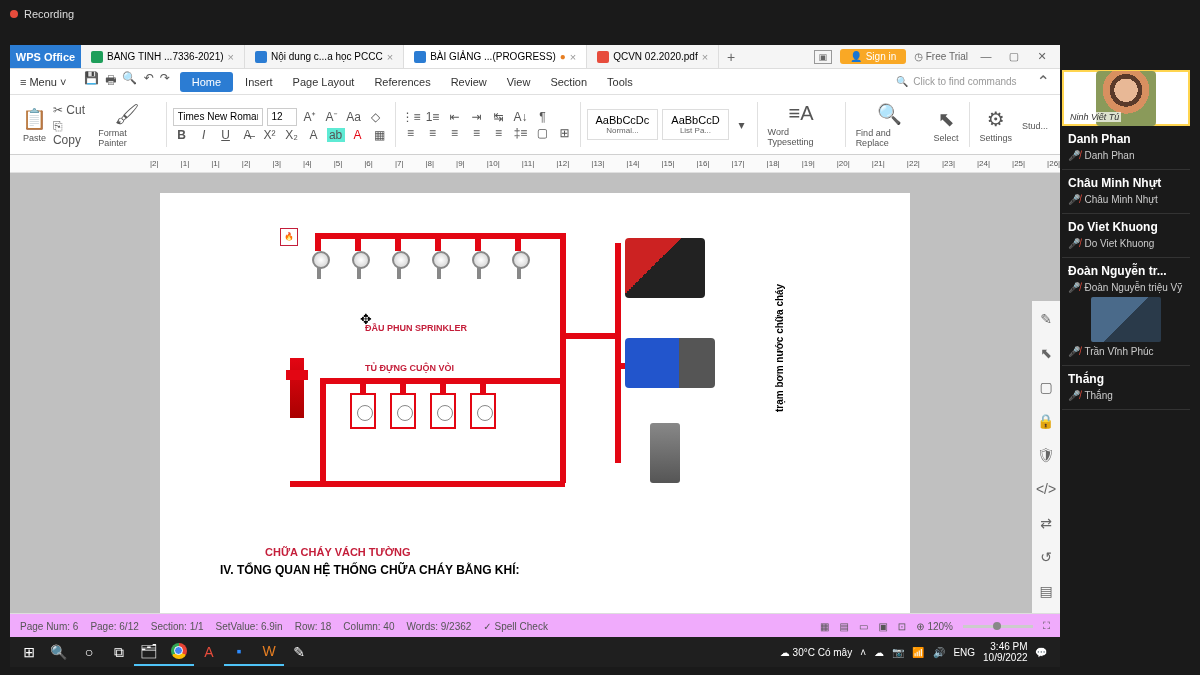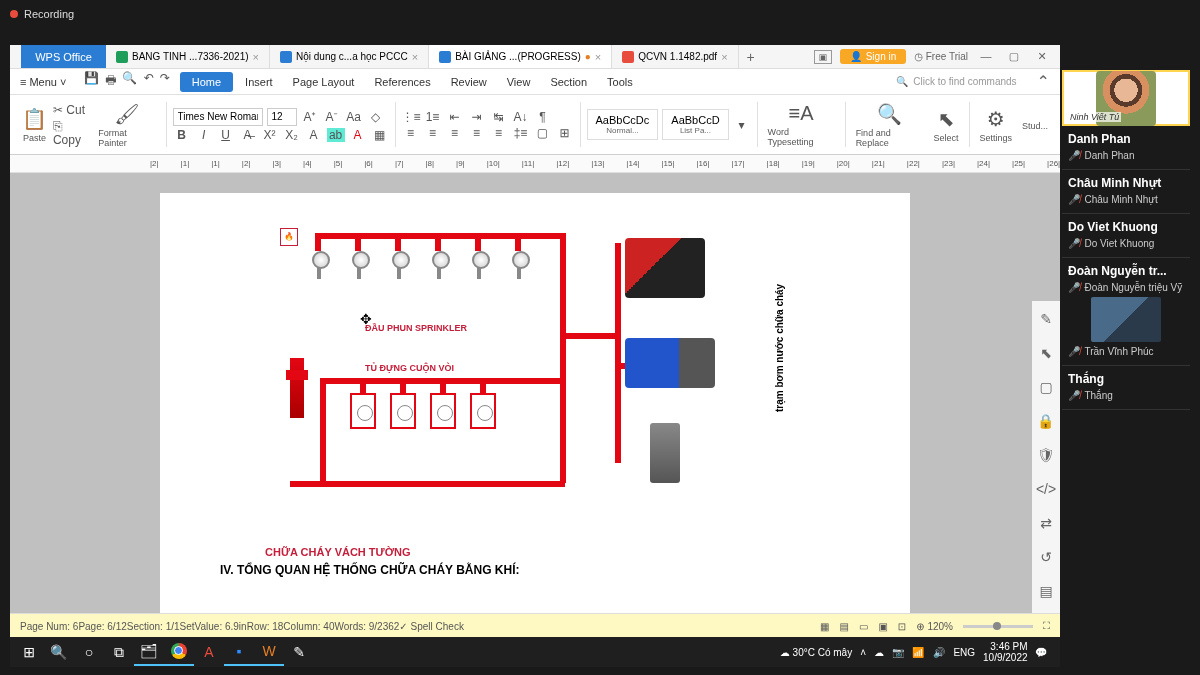--- a/index.html
+++ b/index.html
@@ -8,21 +8,21 @@
 
 .zoom-top { height: 28px; background: #1a1a1a; display: flex; align-items: center; padding: 0 10px; }
 .rec-dot { width: 8px; height: 8px; background: #e74c3c; border-radius: 50%; margin-right: 6px; }
 .rec-text { color: #ddd; font-size: 11px; }
 
 
 .main-area { position: absolute; left: 10px; top: 45px; right: 140px; bottom: 20px; background: #fff; }
 
 
 .wps-titlebar { height: 24px; background: #f5f5f5; display: flex; align-items: stretch; border-bottom: 1px solid #ddd; }
-.wps-logo { width: 85px; background: #2b7cd3; color: #fff; font-size: 11px; display: flex; align-items: center; justify-content: center; font-weight: 400; margin-left: 11px; }
+.wps-logo { width: 71px; background: #2b7cd3; color: #fff; font-size: 11px; display: flex; align-items: center; justify-content: center; font-weight: 700; }
 .tab { display: flex; align-items: center; padding: 0 10px; font-size: 10px; border-right: 1px solid #ddd; cursor: pointer; gap: 4px; }
 .tab-icon { width: 12px; height: 12px; border-radius: 2px; }
 .tab-green { background: #1e9e5a; }
 .tab-blue { background: #2b7cd3; }
 .tab-red { background: #e74c3c; }
 .tab-close { color: #999; font-size: 11px; }
 .tab-add { width: 24px; display: flex; align-items: center; justify-content: center; color: #666; font-size: 14px; }
 .titlebar-right { margin-left: auto; display: flex; align-items: center; gap: 8px; padding-right: 8px; }
 .signin-btn { background: #f9a825; color: #fff; padding: 2px 10px; font-size: 10px; border-radius: 3px; display: flex; align-items: center; gap: 3px; }
 .freetrial { color: #666; font-size: 10px; }
@@ -81,21 +81,21 @@
 .vert-label { position: absolute; writing-mode: vertical-rl; transform: rotate(180deg); font-size: 10px; font-weight: bold; right: 20px; top: 60px; height: 150px; text-align: center; }
 .small-icon { position: absolute; width: 18px; height: 18px; border: 1px solid #c41e3a; left: 15px; top: 15px; font-size: 8px; color: #c41e3a; text-align: center; line-height: 16px; }
 .cursor-mark { position: absolute; left: 95px; top: 98px; font-size: 14px; color: #000; }
 .heading4 { font-size: 12px; font-weight: bold; margin-top: 10px; padding-left: 20px; }
 
 
 .wps-sidebar { position: absolute; right: 0; top: 128px; width: 28px; background: #f5f5f5; height: 440px; display: flex; flex-direction: column; align-items: center; padding-top: 10px; gap: 18px; }
 .wps-sidebar span { font-size: 14px; color: #666; cursor: pointer; }
 
 
-.statusbar { height: 22px; background: #fef9c3; border-top: 1px solid #ddd; display: flex; align-items: center; padding: 12px 10px; font-size: 10px; color: #555; }
+.statusbar { height: 22px; background: #f0abfc; border-top: 1px solid #ddd; display: flex; align-items: center; padding: 12px 10px; font-size: 10px; color: #555; gap: 12px; }
 .statusbar .right { margin-left: auto; display: flex; align-items: center; gap: 10px; }
 .zoom-slider { width: 70px; height: 3px; background: #ccc; position: relative; }
 .zoom-slider::before { content: ''; position: absolute; width: 8px; height: 8px; background: #888; border-radius: 50%; top: -3px; left: 30px; }
 
 
 .taskbar { position: absolute; left: 10px; right: 140px; bottom: 8px; height: 30px; background: #1f1f1f; display: flex; align-items: center; padding: 0 4px; }
 .task-icon { width: 30px; height: 28px; display: flex; align-items: center; justify-content: center; color: #fff; font-size: 14px; cursor: pointer; }
 .task-icon.active { border-bottom: 2px solid #4fc3f7; }
 .task-right { margin-left: auto; display: flex; align-items: center; gap: 8px; color: #fff; font-size: 10px; padding-right: 8px; }
 .task-time { text-align: right; line-height: 11px; }
@@ -136,21 +136,21 @@
         <span class="tab-close">×</span>
       </div>
     <div class="tab" style="background:#fff;">
         <span class="tab-icon tab-blue"></span>
         <span>BÀI GIẢNG ...(PROGRESS)</span>
         <span style="color:#e67e22">●</span>
         <span class="tab-close">×</span>
       </div>
     <div class="tab">
         <span class="tab-icon tab-red"></span>
-        <span>QCVN 1.1482.pdf</span>
+        <span>QCVN 02.2020.pdf</span>
         <span class="tab-close">×</span>
       </div>
     <div class="tab-add">+</div>
     <div class="titlebar-right">
       <span style="border:1px solid #999;font-size:9px;padding:1px 4px;color:#666">▣</span>
       <div class="signin-btn">
           <span>👤</span>
           <span>Sign in</span>
         </div>
       <span class="freetrial">◷ <span>Free Trial</span></span>

